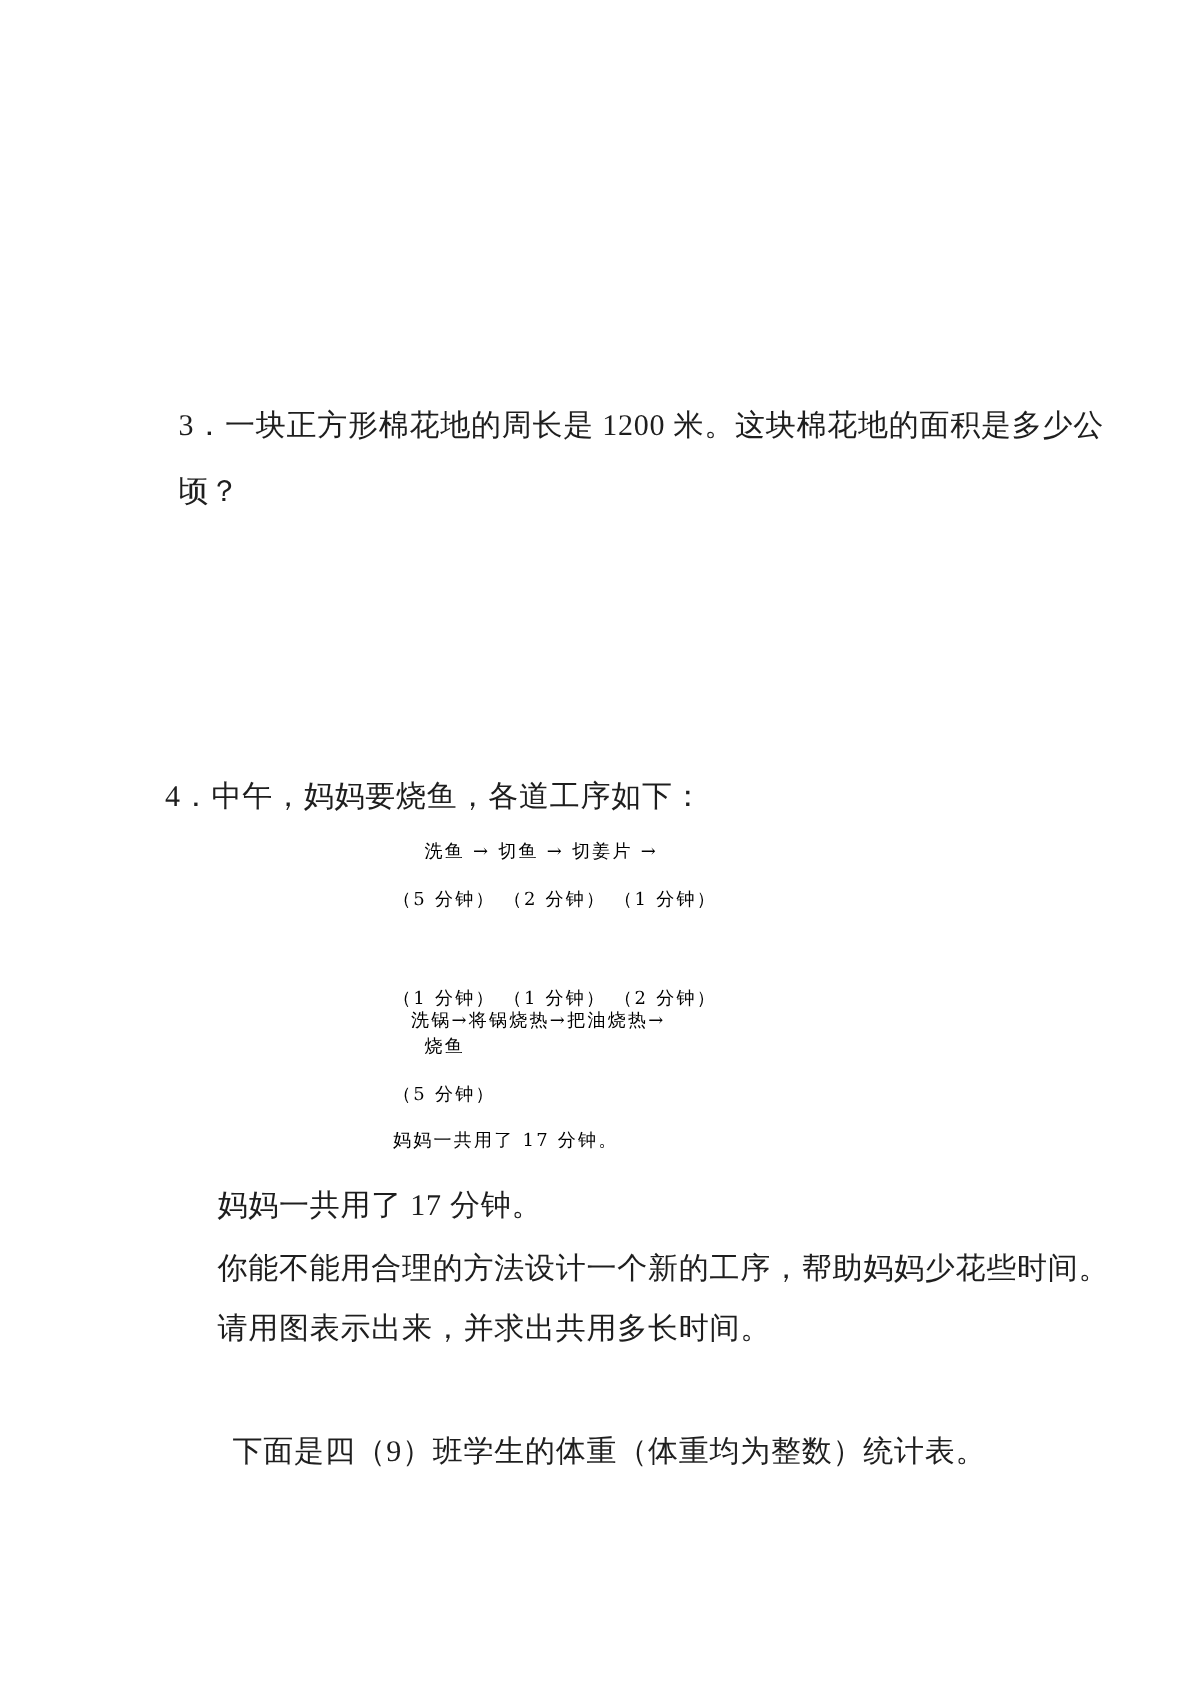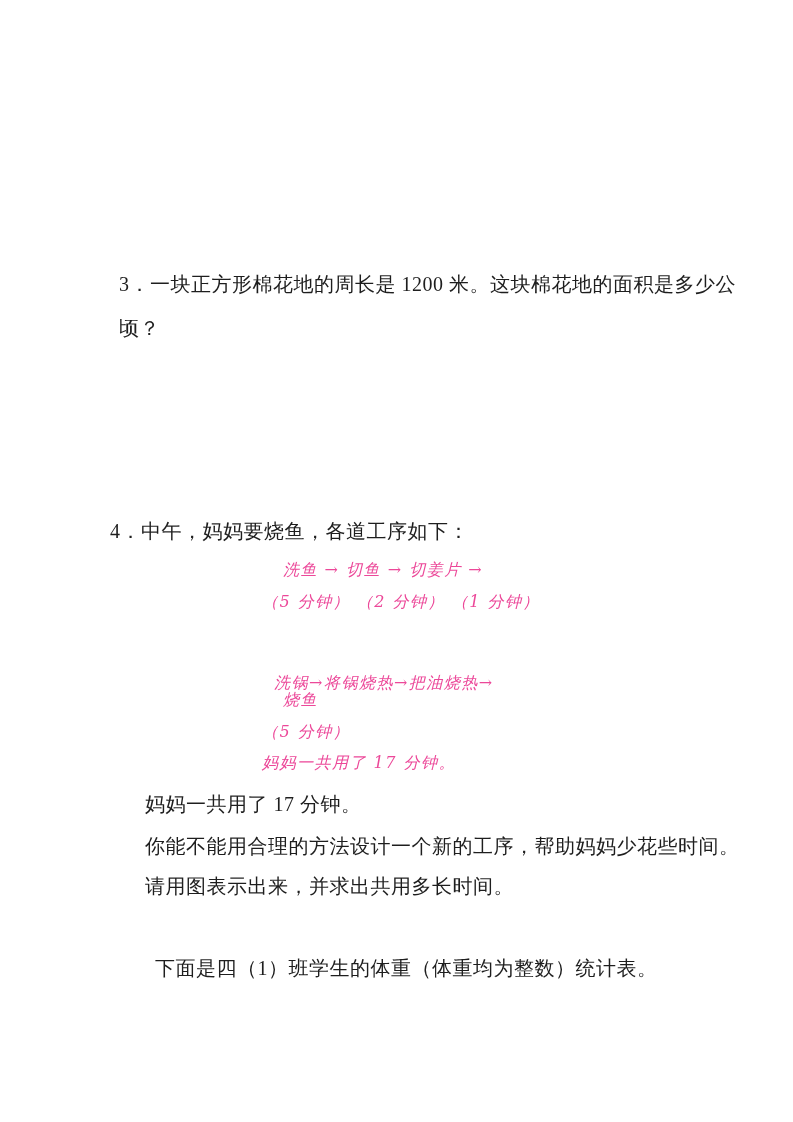--- a/index.html
+++ b/index.html
@@ -23,42 +23,42 @@
   
   .song {
     font-family: "Liberation Serif", "DejaVu Serif", serif;
     font-size: 20px;
     letter-spacing: 0.5px;
     color: #1e1e1e;
   }
   
   .kaiti {
     font-family: "DejaVu Serif", "Liberation Serif", serif;
-    font-style: italic;
-    font-size: 16px;
+    font-size: 12px;
     letter-spacing: 1.5px;
-    color: #ec4899;
+    color: #000000;
   }
 </style>
 </head>
 <body>
 
 <div class="page">
 
   <div class="line song" style="left:119px; top:272px;">3．一块正方形棉花地的周长是 1200 米。这块棉花地的面积是多少公</div>
   <div class="line song" style="left:119px; top:316px;">顷？</div>
 
   <div class="line song" style="left:110px; top:519px;">4．中午，妈妈要烧鱼，各道工序如下：</div>
 
   <div class="line kaiti" style="left:283px; top:560px;">洗鱼 → 切鱼 → 切姜片 →</div>
   <div class="line kaiti" style="left:262px; top:592px;">（5 分钟） （2 分钟） （1 分钟）</div>
   <div class="line kaiti" style="left:274px; top:625px;margin-top:48px;">洗锅→将锅烧热→把油烧热→</div>
+  <div class="line kaiti" style="left:262px; top:658px;">（1 分钟） （1 分钟） （2 分钟）</div>
   <div class="line kaiti" style="left:283px; top:690px;">烧鱼</div>
   <div class="line kaiti" style="left:262px; top:722px;">（5 分钟）</div>
   <div class="line kaiti" style="left:262px; top:753px;">妈妈一共用了 17 分钟。</div>
 
   <div class="line song" style="left:145px; top:792px;">妈妈一共用了 17 分钟。</div>
   <div class="line song" style="left:145px; top:834px;">你能不能用合理的方法设计一个新的工序，帮助妈妈少花些时间。</div>
   <div class="line song" style="left:145px; top:874px;">请用图表示出来，并求出共用多长时间。</div>
 
-  <div class="line song" style="left:155px; top:956px;">下面是四（1）班学生的体重（体重均为整数）统计表。</div>
+  <div class="line song" style="left:155px; top:956px;">下面是四（9）班学生的体重（体重均为整数）统计表。</div>
 
 </div>
 
 </body></html>

